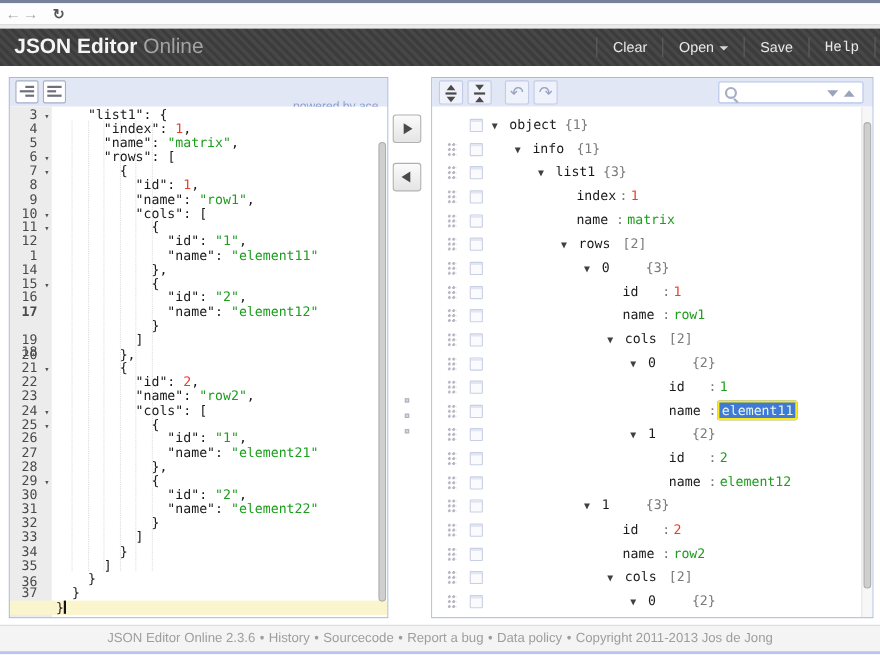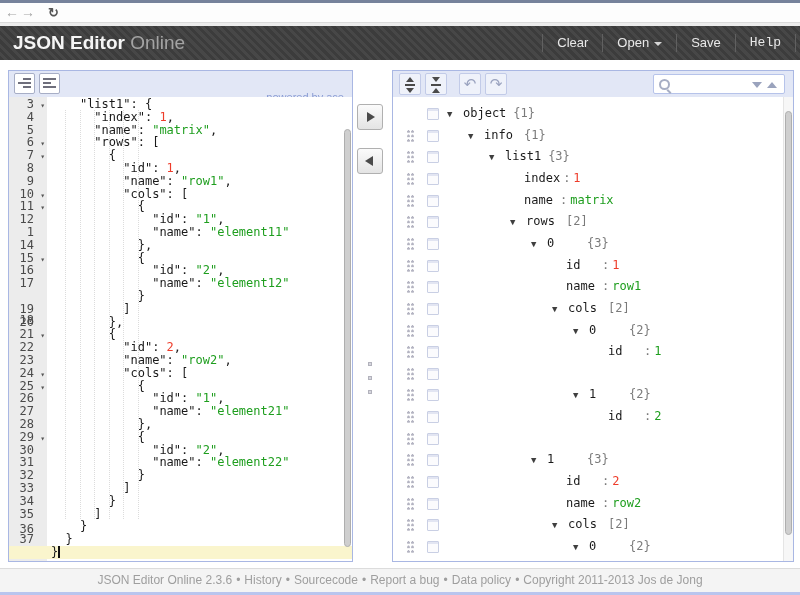--- a/index.html
+++ b/index.html
@@ -149,21 +149,21 @@
           <div class="gut-cell" style="top: 52.2px;">7<div class="gut-fold">▾</div></div>
           <div class="gut-cell" style="top: 65px;">8</div>
           <div class="gut-cell" style="top: 77.8px;">9</div>
           <div class="gut-cell" style="top: 90.6px;">10<div class="gut-fold">▾</div></div>
           <div class="gut-cell" style="top: 103.4px;">11<div class="gut-fold">▾</div></div>
           <div class="gut-cell" style="top: 116.2px;">12</div>
           <div class="gut-cell" style="top: 129px;">1</div>
           <div class="gut-cell" style="top: 141.8px;">14</div>
           <div class="gut-cell" style="top: 154.6px;">15<div class="gut-fold">▾</div></div>
           <div class="gut-cell" style="top: 167.4px;">16</div>
-          <div class="gut-cell" style="top: 180.2px;">17</div>
+          <div class="gut-cell" style="top: 180.2px; font-weight: bold;">17</div>
           <div class="gut-cell" style="top: 177px; margin-top: 40px;">18</div>
           <div class="gut-cell" style="top: 205.8px;">19</div>
           <div class="gut-cell" style="top: 218.6px;">20</div>
           <div class="gut-cell" style="top: 231.4px;">21<div class="gut-fold">▾</div></div>
           <div class="gut-cell" style="top: 244.2px;">22</div>
           <div class="gut-cell" style="top: 257px;">23</div>
           <div class="gut-cell" style="top: 269.8px;">24<div class="gut-fold">▾</div></div>
           <div class="gut-cell" style="top: 282.6px;">25<div class="gut-fold">▾</div></div>
           <div class="gut-cell" style="top: 295.4px;">26</div>
           <div class="gut-cell" style="top: 308.2px;">27</div>
@@ -329,34 +329,36 @@
             <div class="tcontent" style="left: 180px;"><span class="texp">▼</span><span class="tfield">0</span><span class="tcount">{2}</span></div>
           </div>
           <div class="trow" style="top: 246.15px;">
             <div class="drag-dots"></div>
             <div class="tchk"></div>
             <div class="tcontent" style="left: 201px;"><span class="leaf-pad"></span><span class="tfield">id</span><span class="tsep">:</span><span class="tv-str">1</span></div>
           </div>
           <div class="trow" style="top: 267.8px;">
             <div class="drag-dots"></div>
             <div class="tchk"></div>
+            <div class="tcontent" style="left: 201px;"><span class="leaf-pad"></span><span class="tfield">name</span><span class="tsep">:</span><span class="tv-str tv-hl">element11</span></div>
           </div>
           <div class="trow" style="top: 289.45px;">
             <div class="drag-dots"></div>
             <div class="tchk"></div>
             <div class="tcontent" style="left: 180px;"><span class="texp">▼</span><span class="tfield">1</span><span class="tcount">{2}</span></div>
           </div>
           <div class="trow" style="top: 311.1px;">
             <div class="drag-dots"></div>
             <div class="tchk"></div>
             <div class="tcontent" style="left: 201px;"><span class="leaf-pad"></span><span class="tfield">id</span><span class="tsep">:</span><span class="tv-str">2</span></div>
           </div>
           <div class="trow" style="top: 332.75px;">
             <div class="drag-dots"></div>
             <div class="tchk"></div>
+            <div class="tcontent" style="left: 201px;"><span class="leaf-pad"></span><span class="tfield">name</span><span class="tsep">:</span><span class="tv-str">element12</span></div>
           </div>
           <div class="trow" style="top: 354.4px;">
             <div class="drag-dots"></div>
             <div class="tchk"></div>
             <div class="tcontent" style="left: 138px;"><span class="texp">▼</span><span class="tfield">1</span><span class="tcount">{3}</span></div>
           </div>
           <div class="trow" style="top: 376.05px;">
             <div class="drag-dots"></div>
             <div class="tchk"></div>
             <div class="tcontent" style="left: 159px;"><span class="leaf-pad"></span><span class="tfield">id</span><span class="tsep">:</span><span class="tv-num">2</span></div>

